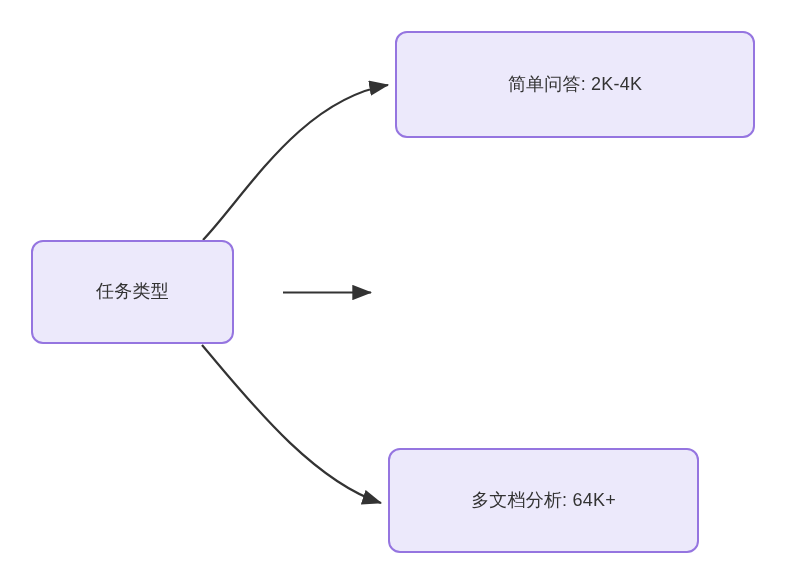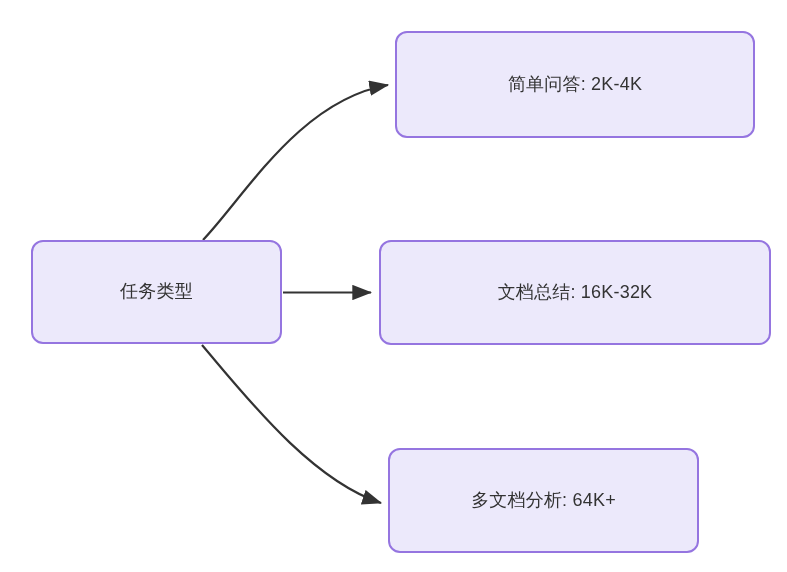--- a/index.html
+++ b/index.html
@@ -45,21 +45,21 @@
     text-align: center;
   }
   .node-label {
     display: block;
   }
 
   
   #node-root {
     left: 31px;
     top: 240px;
-    width: 251px;
+    width: 203px;
     height: 104px;
   }
   
   #node-simple-qa {
     left: 395px;
     top: 31px;
     width: 360px;
     height: 107px;
   }
   #node-doc-summary {
@@ -95,21 +95,18 @@
   </svg>
 
   <div class="node" id="node-root">
     <span class="node-label">任务类型</span>
   </div>
 
   <div class="node" id="node-simple-qa">
     <span class="node-label">简单问答: 2K-4K</span>
   </div>
 
-  <div class="node" id="node-doc-summary">
-    <span class="node-label">文档总结: 16K-32K</span>
-  </div>
 
   <div class="node" id="node-multidoc-analysis">
     <span class="node-label">多文档分析: 64K+</span>
   </div>
 
 </div>
 
 </body></html>

